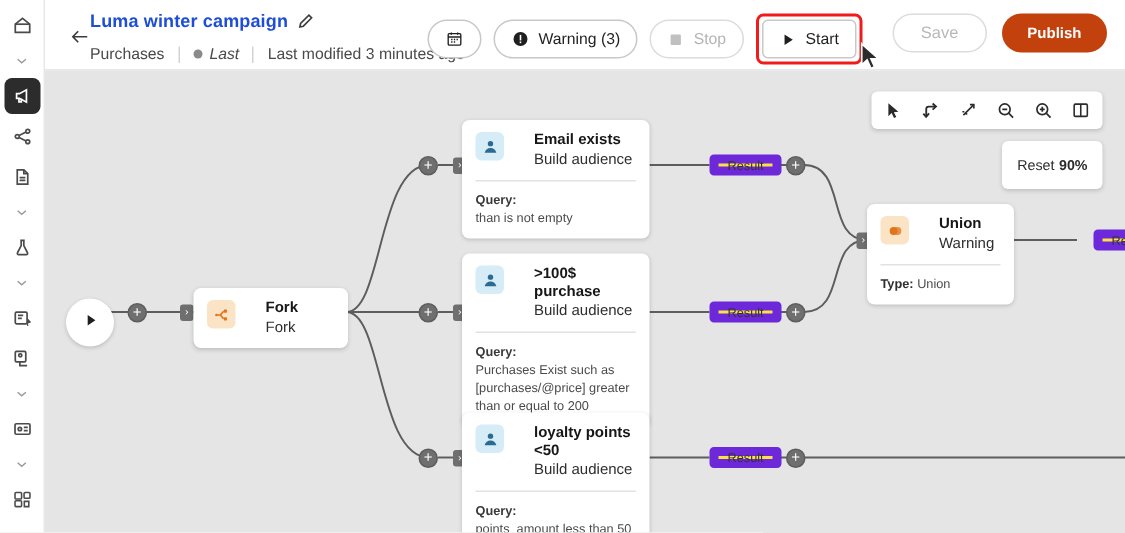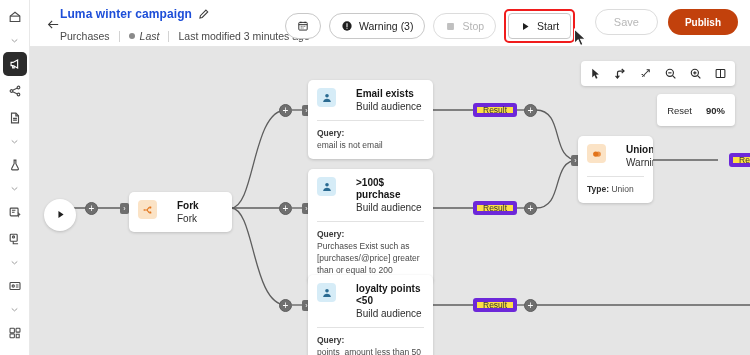--- a/index.html
+++ b/index.html
@@ -110,36 +110,36 @@
     display:flex; align-items:center; justify-content:center;
     color:#fff; font-size:10px; line-height:1;
   }
   .arrow-chip {
     position:absolute; width:9px; height:11px; border-radius:2px;
     background:#6f6f6f; display:flex; align-items:center; justify-content:center;
     color:#fff; font-size:7px;
   }
   .result-chip {
     position:absolute; height:14px; padding:0 6px; background:#fde047;
-    border:4px solid #6d28d9; border-radius:3px;
+    border:6px solid #6d28d9; border-radius:3px;
     display:flex; align-items:center; font-size:8.5px; color:#333;
   }
 
   
   #canvas-tools {
     position:absolute; right:15px; top:14px; height:25px;
     background:#fff; border-radius:4px; box-shadow:0 1px 3px rgba(0,0,0,.16);
     display:flex; align-items:center; padding:0 4px; gap:4px;
   }
   .ct-btn { width:21px; height:21px; display:flex; align-items:center;
             justify-content:center; border-radius:3px; color:#2b2b2b; }
   #zoom-box {
     position:absolute; right:15px; top:47px; height:20px;
     background:#fff; border-radius:4px; box-shadow:0 1px 3px rgba(0,0,0,.16);
-    display:flex; align-items:center; gap:14px; padding:16px 10px;
+    display:flex; align-items:center; gap:3px; padding:16px 10px;
     font-size:9.5px; color:#2b2b2b;
   }
   #zoom-level { font-weight:bold; }
 
   
   #cursor { position:absolute; left:573px; top:28px; z-index:60; pointer-events:none; }
 </style>
 </head>
 <body>
 
@@ -445,21 +445,21 @@
         </svg>
       </div>
       <div class="node-titles">
         <span class="node-title">Email exists</span>
         <span class="node-sub">Build audience</span>
       </div>
     </div>
     <div class="node-div"></div>
     <div class="node-body">
       <div class="q-label">Query:</div>
-      <div class="q-text">email is not email</div>
+      <div class="q-text">than is not empty</div>
     </div>
   </div>
 
   <div class="node" style="left:278px; top:122px; width:125px;">
     <div class="node-head">
       <div class="node-ico ico-blue">
         <svg width="12" height="12" viewBox="0 0 16 16" fill="#2b6b92">
           <circle cx="8" cy="5" r="2.4"></circle>
             <path d="M2.8 13.2c.6-2.8 2.7-4.3 5.2-4.3s4.6 1.5 5.2 4.3z"></path>
         </svg>
@@ -489,21 +489,21 @@
         <span class="node-sub">Build audience</span>
       </div>
     </div>
     <div class="node-div"></div>
     <div class="node-body">
       <div class="q-label">Query:</div>
       <div class="q-text">points_amount less than 50</div>
     </div>
   </div>
 
-  <div class="node" style="left:548px; top:89px; width:75px;">
+  <div class="node" style="left:548px; top:89px; width:98px;">
     <div class="node-head">
       <div class="node-ico ico-orange">
         <svg width="12" height="12" viewBox="0 0 16 16">
           <circle cx="6.3" cy="8" r="3.5" fill="#e2731a"></circle>
           <circle cx="9.7" cy="8" r="3.5" fill="#e2731a" opacity=".75"></circle>
         </svg>
       </div>
       <div class="node-titles">
         <span class="node-title">Union</span>
         <span class="node-sub">Warning</span>

